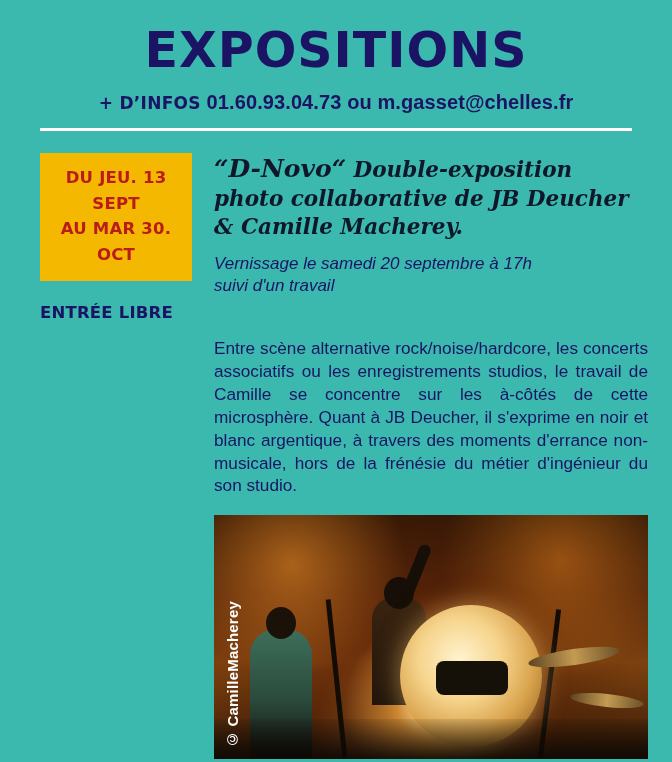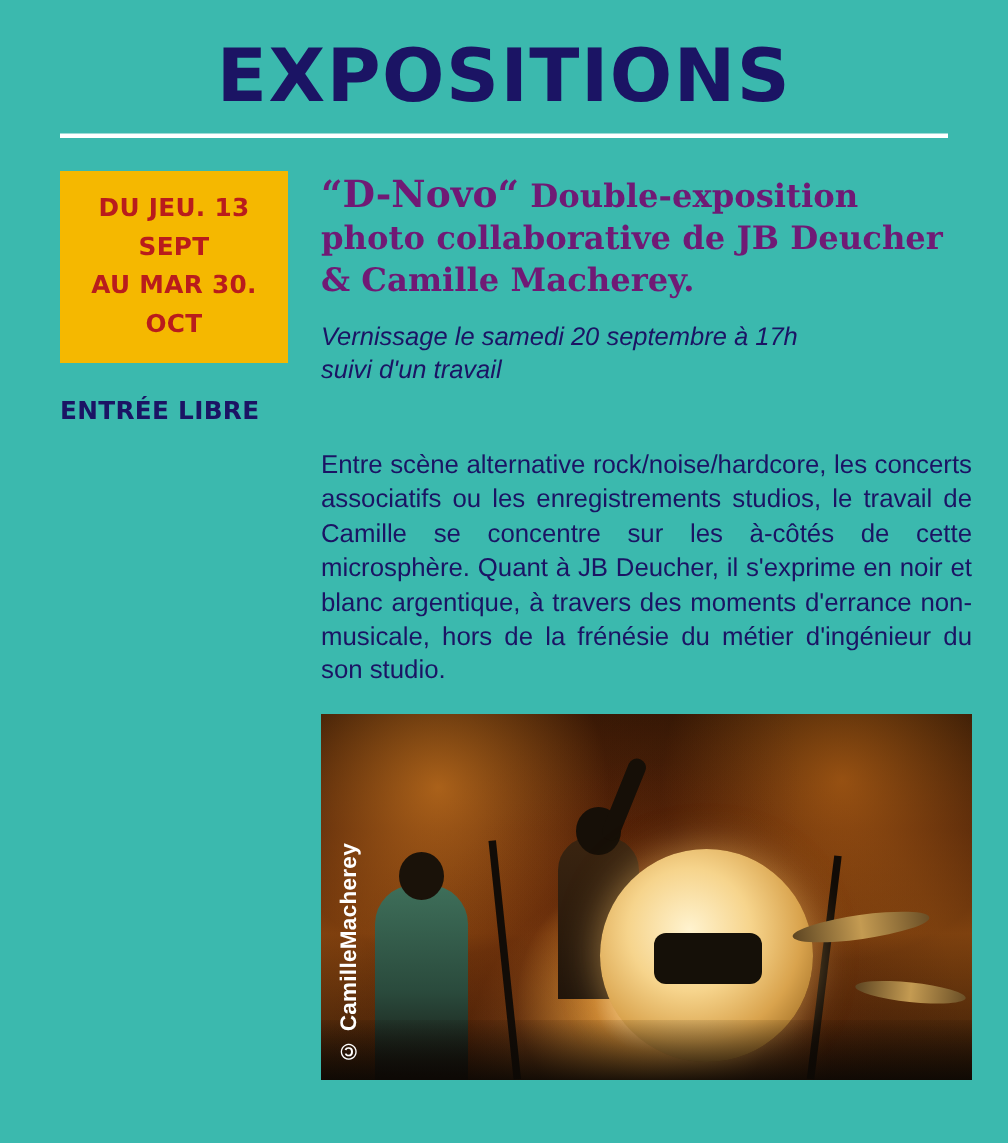--- a/index.html
+++ b/index.html
@@ -93,23 +93,24 @@
     font-size: 16.5px;
     letter-spacing: 0.2px;
   }
 
   .right-col {
     flex: 1 1 auto;
     padding-left: 22px;
     box-sizing: border-box;
   }
   .expo-title {
-    color: #701a75;
+    color: #0f172a;
     font-family: "DejaVu Serif", serif;
     font-weight: 700;
+    font-style: italic;
     font-size: 21.5px;
     line-height: 1.28;
     margin: 0;
   }
   .expo-title .big {
     font-size: 25px;
   }
   .vernissage {
     margin-top: 13px;
     color: #1b1464;
@@ -266,20 +267,26 @@
     letter-spacing: 0.2px;
   }
 </style>
 </head>
 <body>
 
 <div class="page">
 
   <div class="header">
     <h1 class="title">EXPOSITIONS</h1>
+    <div class="infoline">
+      <span class="plus">+ D’INFOS</span>
+      <span class="phone">01.60.93.04.73</span>
+      <span class="ou">ou</span>
+      <span class="mail">m.gasset@chelles.fr</span>
+    </div>
     <div class="rule"></div>
   </div>
 
   <div class="body">
 
     <div class="left-col">
       <div class="date-box">
         <div>DU JEU. 13 SEPT</div>
         <div>AU MAR 30.</div>
         <div>OCT</div>

